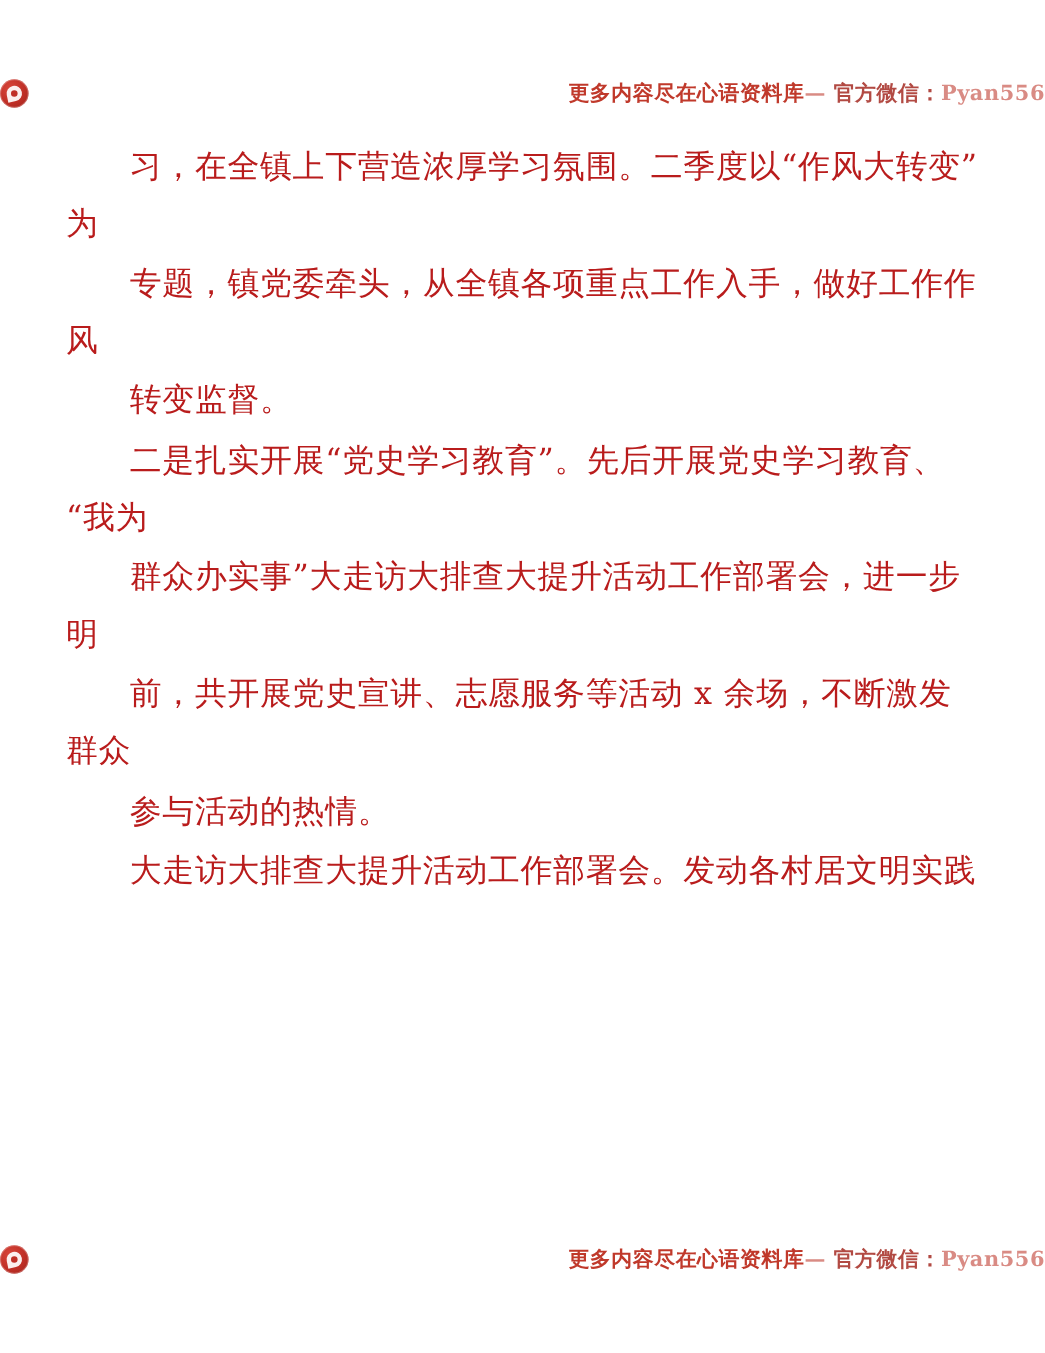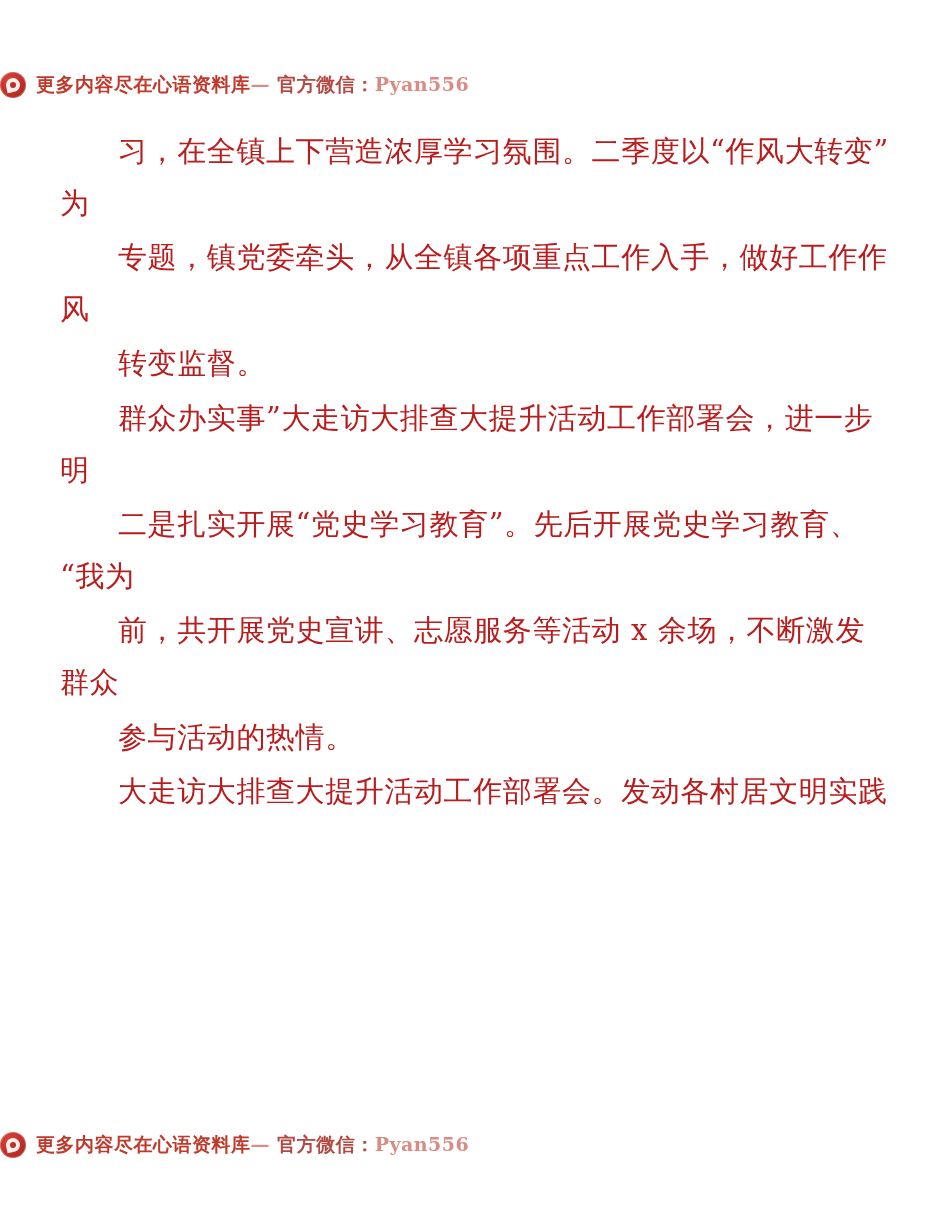--- a/index.html
+++ b/index.html
@@ -22,21 +22,21 @@
     box-sizing: border-box;
     display: flex;
     flex-direction: column;
     position: relative;
   }
 
   
   .banner {
     display: flex;
     align-items: center;
-    justify-content: flex-start;
+    justify-content: space-between;
     gap: 10px;
     width: 100%;
   }
   .banner-top {
     margin-top: 72px;
   }
   .banner-bottom {
     position: absolute;
     left: 0;
     bottom: 72px;
@@ -114,22 +114,22 @@
     <span class="banner-logo"></span>
     <span class="banner-text">
       <span class="part-a">更多内容尽在心语资料库</span><span class="part-b">—</span>&nbsp;<span class="part-c">官方微信：</span><span class="part-b">Pyan556</span>
     </span>
   </div>
 
   <div class="doc-body">
     <p class="para indent">习，在全镇上下营造浓厚学习氛围。二季度以“作风大转变”为</p>
     <p class="para indent">专题，镇党委牵头，从全镇各项重点工作入手，做好工作作风</p>
     <p class="para indent">转变监督。</p>
+    <p class="para indent">二是扎实开展“党史学习教育”。先后开展党史学习教育、“我为</p>
     <p class="para indent">群众办实事”大走访大排查大提升活动工作部署会，进一步明</p>
-    <p class="para indent">二是扎实开展“党史学习教育”。先后开展党史学习教育、“我为</p>
     <p class="para indent">前，共开展党史宣讲、志愿服务等活动 x 余场，不断激发群众</p>
     <p class="para indent">参与活动的热情。</p>
     <p class="para indent">大走访大排查大提升活动工作部署会。发动各村居文明实践</p>
   </div>
 
   <div class="banner banner-bottom">
     <span class="banner-logo"></span>
     <span class="banner-text">
       <span class="part-a">更多内容尽在心语资料库</span><span class="part-b">—</span>&nbsp;<span class="part-c">官方微信：</span><span class="part-b">Pyan556</span>
     </span>

